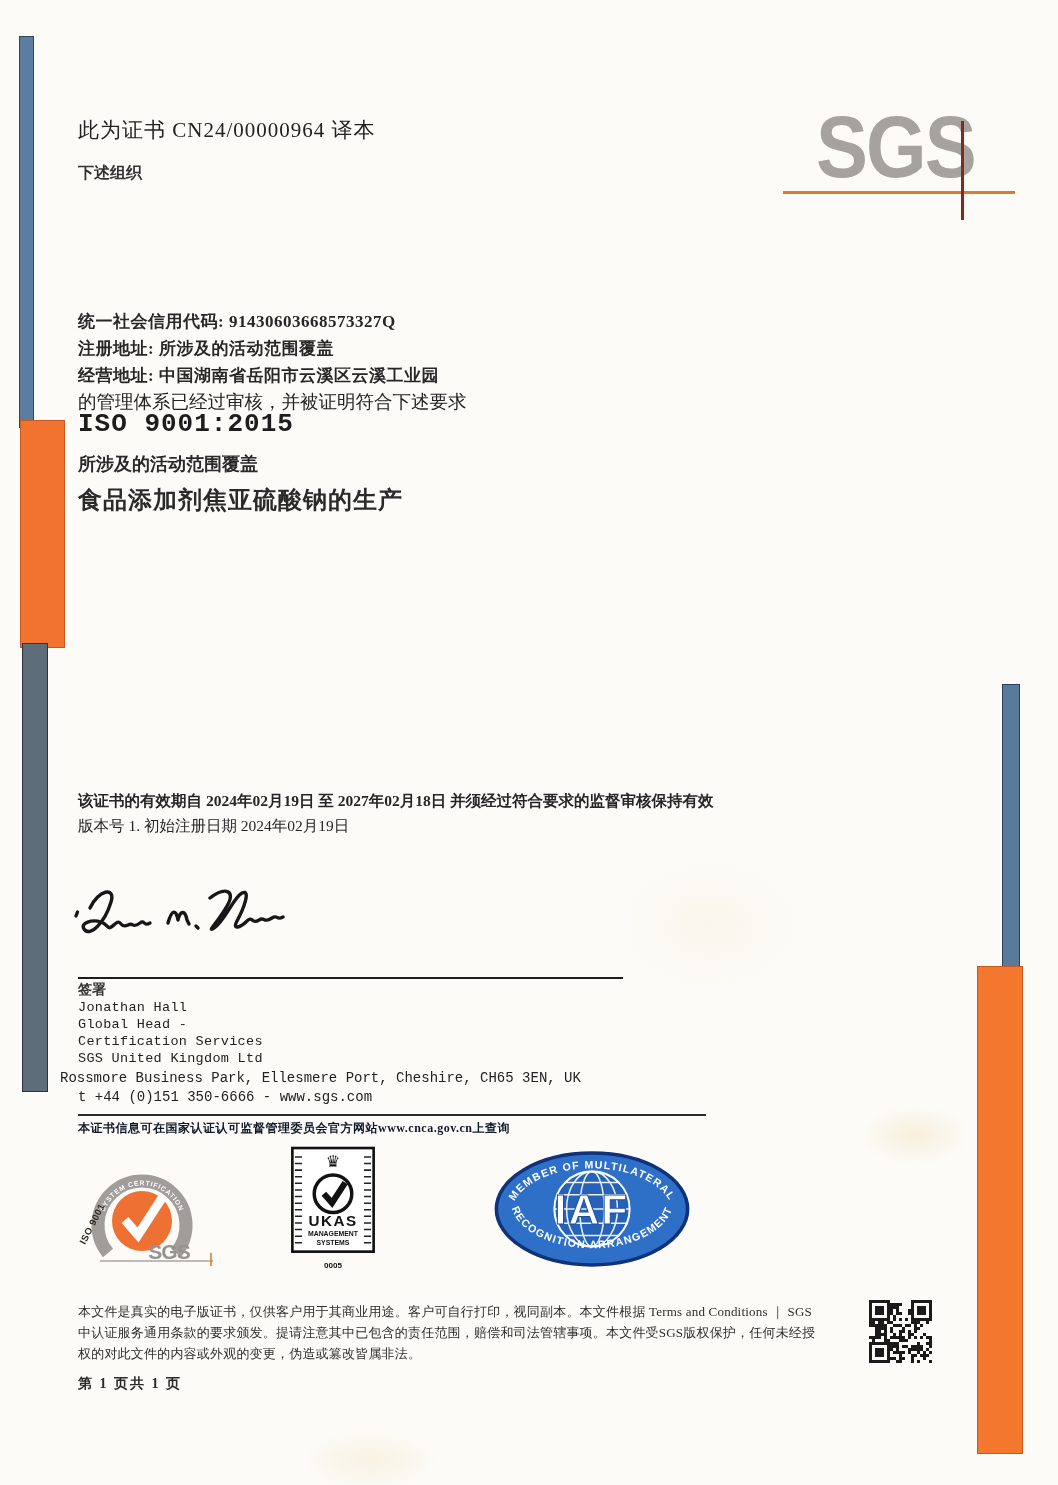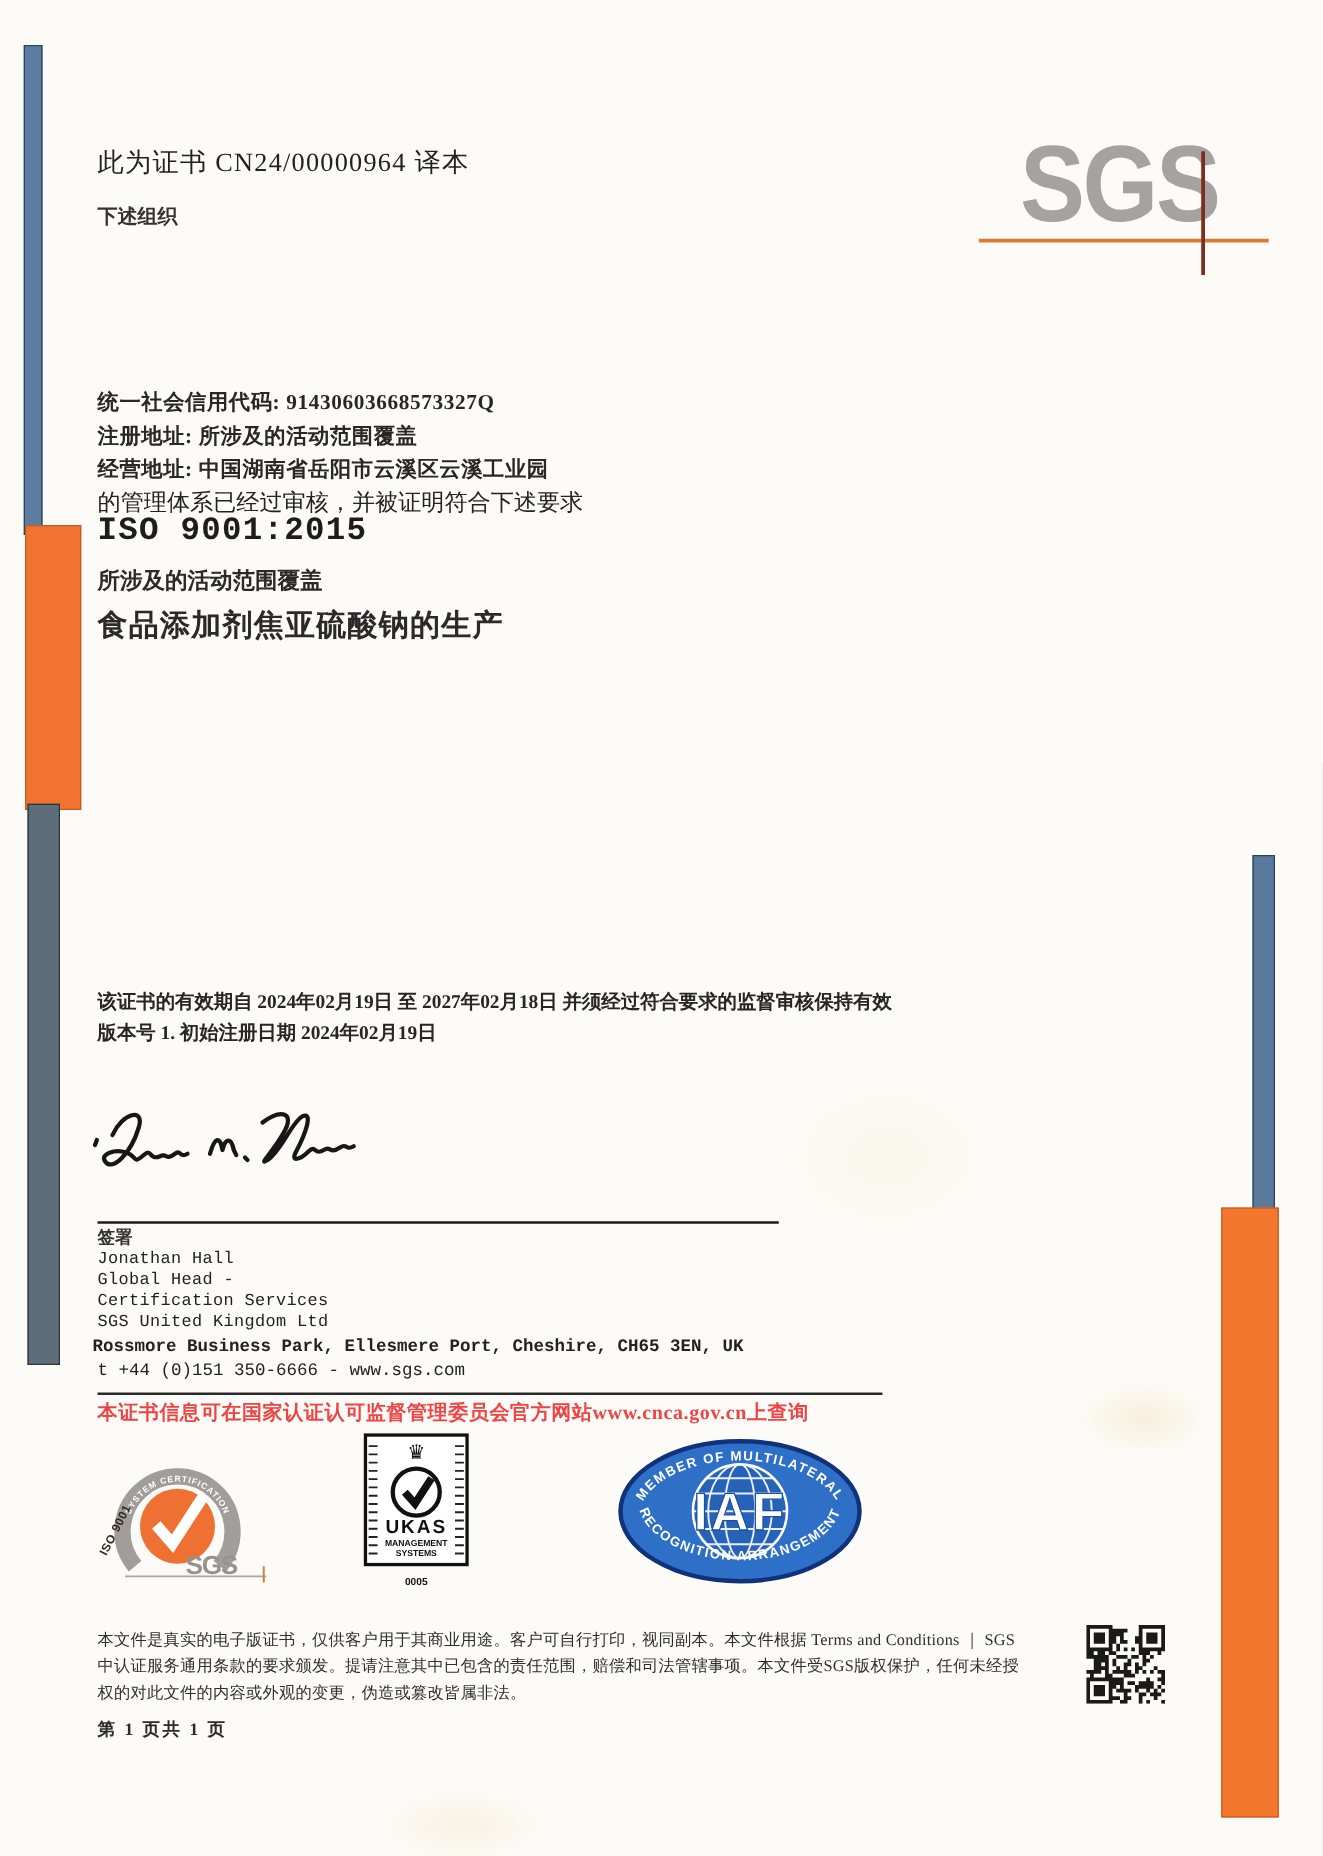--- a/index.html
+++ b/index.html
@@ -46,36 +46,36 @@
   #credit-code{top:310px;}
   #registered-address{top:337px;}
   #business-address{top:364px;}
   #audit-statement{left:78px;top:389px;font-size:18.5px;font-weight:400;color:#222;}
   #standard-name{left:78px;top:409px;font-size:26px;font-weight:600;letter-spacing:1px;color:#1d1d1d;}
 
   #scope-intro{left:78px;top:452px;font-size:18px;font-weight:700;color:#2a2a2a;}
   #scope-text{left:78px;top:484px;font-size:24px;font-weight:700;color:#2a2a2a;letter-spacing:1px;}
 
   #validity-line1{left:78px;top:791px;font-size:15.5px;font-weight:600;color:#262626;}
-  #validity-line2{left:78px;top:816px;font-size:15.5px;font-weight:700;color:#262626;}
+  #validity-line2{left:78px;top:816px;font-size:15.5px;font-weight:400;color:#262626;}
 
   
   #signature-svg{left:68px;top:878px;}
   #signature-divider{left:78px;top:977px;width:545px;height:2px;background:#1d1d1d;}
   #signature-label{left:78px;top:981px;font-size:14px;font-weight:600;color:#333;}
   .sig-en{left:78px;font-size:13.5px;color:#222;letter-spacing:.3px;}
   #signatory-name{top:1000px;}
   #signatory-title{top:1017px;}
   #signatory-department{top:1034px;}
   #signatory-company{top:1051px;}
-  #signatory-address{left:74px;top:1070px;font-size:14px;color:#222;font-weight:bold;}
+  #signatory-address{left:60px;top:1070px;font-size:14px;color:#222;}
   #signatory-contact{left:78px;top:1089px;font-size:14px;color:#222;}
 
   #verification-divider{left:78px;top:1114px;width:628px;height:2px;background:#2a2a2a;}
-  #verification-text{left:78px;top:1120px;font-size:16px;font-weight:700;color:#ef4444;letter-spacing:.5px;}
+  #verification-text{left:78px;top:1120px;font-size:12px;font-weight:700;color:#0f172a;letter-spacing:.5px;}
 
   
   #sgs-badge{left:72px;top:1150px;}
   #ukas-badge{left:288px;top:1146px;}
   #iaf-badge{left:492px;top:1150px;}
 
   
   .disc{left:78px;width:800px;font-size:13px;color:#2e2e2e;letter-spacing:.2px;white-space:nowrap;}
   #disclaimer-line1{top:1303px;}
   #disclaimer-line2{top:1324px;}

